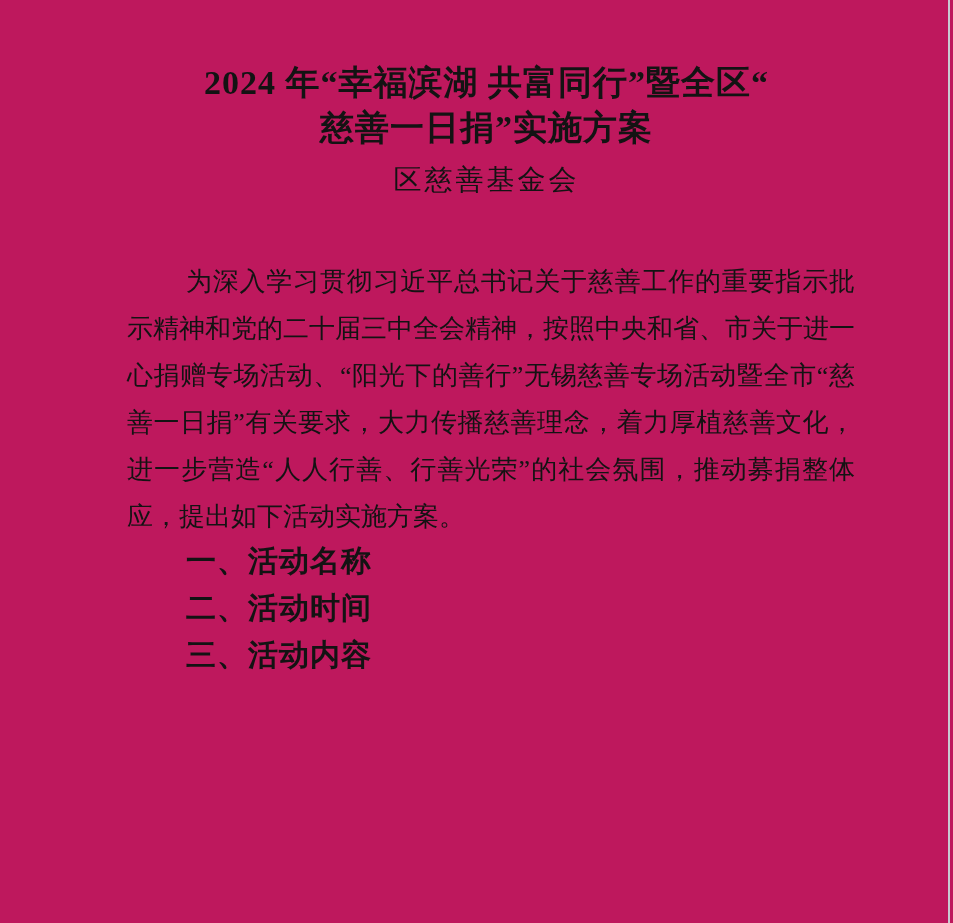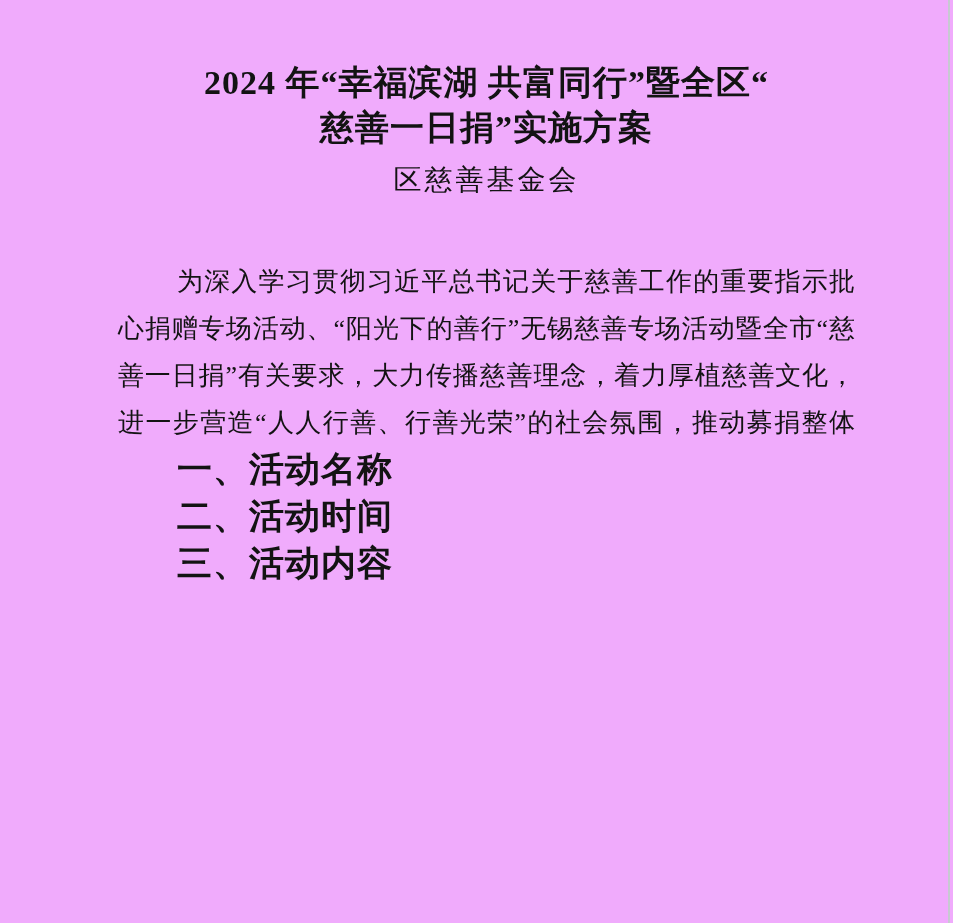--- a/index.html
+++ b/index.html
@@ -1,21 +1,21 @@
 <!DOCTYPE html>
 <html><head>
 <meta charset="utf-8">
 <style>
   * { margin: 0; padding: 0; box-sizing: border-box; }
   html, body { background: #ffffff; }
   .page {
     position: relative;
     width: 953px;
     height: 923px;
-    background: #f0abfc;
+    background: #be185d;
     overflow: hidden;
     font-family: "Liberation Serif", serif;
     color: #131313;
   }
   .page-edge-line {
     position: absolute;
     top: 0;
     left: 948px;
     width: 2px;
     height: 100%;
@@ -43,55 +43,58 @@
     line-height: 32px;
     letter-spacing: 3px;
     font-family: "Liberation Serif", serif;
   }
   .doc-body { margin-top: 62px; }
   .line {
     font-size: 26px;
     line-height: 47px;
     white-space: nowrap;
     font-family: "Liberation Serif", serif;
+    margin-left: 9px;
   }
   .just {
     white-space: normal;
     text-align: justify;
     text-align-last: justify;
     text-justify: inter-character;
   }
   .firstind { text-indent: 59px; }
   .ind { padding-left: 59px; }
   .num { padding-left: 32px; }
   .heading {
-    font-family: Liberation Serif, serif;
+    font-family: Liberation Mono, monospace;
     font-weight: 700;
-    font-size: 35px;
+    font-size: 30px;
     letter-spacing: 1px;
   }
 </style>
 </head>
 <body>
 
 <div class="page">
   <div class="content">
 
     <div class="doc-title">
       <div>2024 年“幸福滨湖 共富同行”暨全区“</div>
       <div>慈善一日捐”实施方案</div>
     </div>
 
     <div class="doc-author">区慈善基金会</div>
 
     <div class="doc-body">
       <div class="line just firstind">为深入学习贯彻习近平总书记关于慈善工作的重要指示批</div>
+      <div class="line just">示精神和党的二十届三中全会精神，按照中央和省、市关于进一</div>
       <div class="line just">心捐赠专场活动、“阳光下的善行”无锡慈善专场活动暨全市“慈</div>
       <div class="line just">善一日捐”有关要求，大力传播慈善理念，着力厚植慈善文化，</div>
       <div class="line just">进一步营造“人人行善、行善光荣”的社会氛围，推动募捐整体</div>
+      <div class="line">应，提出如下活动实施方案。</div>
 
       <div class="line heading ind">一、活动名称</div>
 
       <div class="line heading ind">二、活动时间</div>
 
       <div class="line heading ind">三、活动内容</div>
     </div>
 
   </div>
   <div class="page-edge-line"></div>

